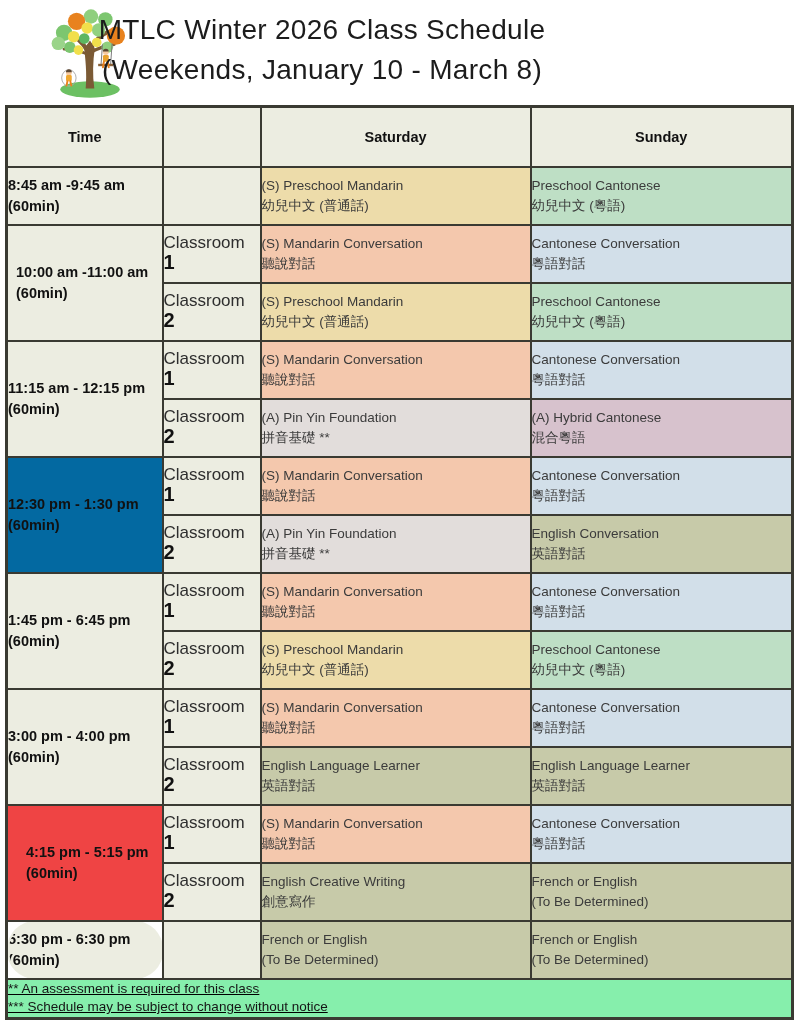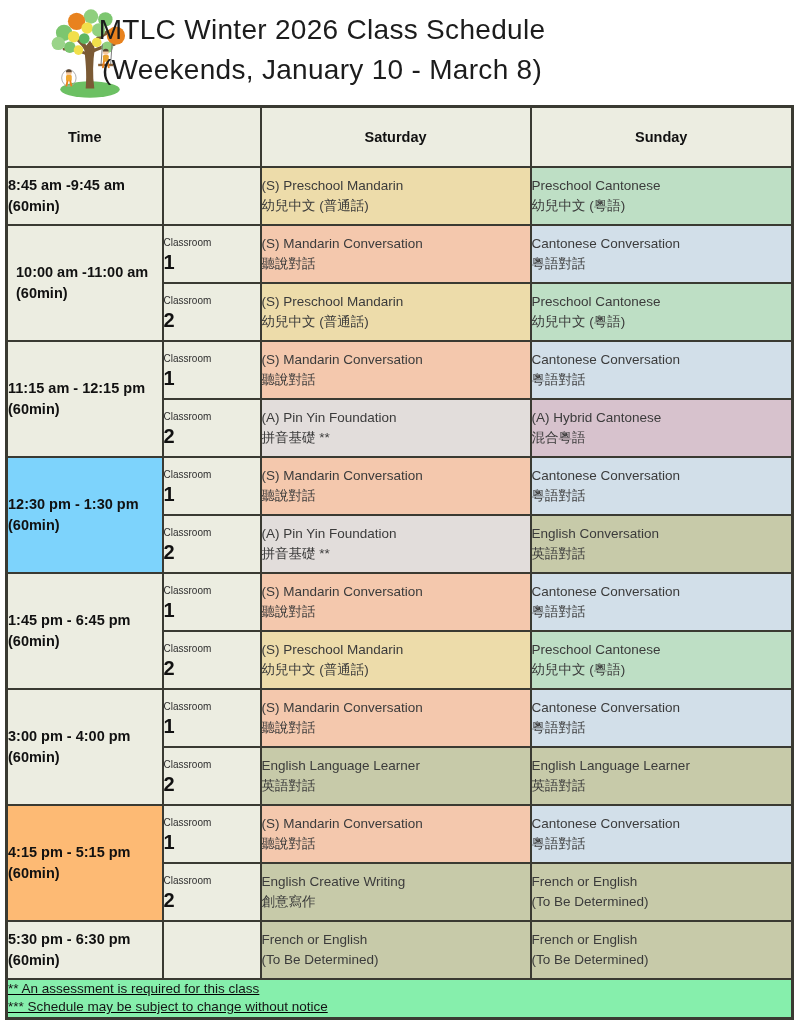--- a/index.html
+++ b/index.html
@@ -44,21 +44,21 @@
 
   tr.hdr    { height: 60px; }
   tr.datarow{ height: 58px; }
   tr.foot   { height: 40px; }
 
   th.head { font-size: 14.5px; font-weight: bold; color: #111; }
 
   td.time { font-size: 14.5px; font-weight: bold; color: #111; line-height: 21px; }
 
   td.room { line-height: 1; }
-  td.room .room-word { font-size: 10px; color: #2e2e2e; line-height: 17px; }
+  td.room .room-word { font-size: 17px; color: #2e2e2e; line-height: 17px; }
   td.room .room-num  { font-size: 20px; font-weight: bold; color: #111; line-height: 22px; }
 
   td.cls  { color: #3b3b3b; }
   td.cls .l1 { font-size: 13.5px; line-height: 20px; }
   td.cls .l2 { font-size: 13.5px; line-height: 20px; }
 
   td.footnotes { background: #86efac; text-decoration: underline; }
   td.footnotes div { font-size: 13.5px; color: #151515; line-height: 18px; }
 </style>
 </head>
@@ -207,21 +207,21 @@
         <div class="l1">(A) Pin Yin Foundation</div>
         <div class="l2">拼音基礎 **</div>
       </td>
       <td class="cls" style="background-color: rgb(215, 194, 205);">
         <div class="l1">(A) Hybrid Cantonese</div>
         <div class="l2">混合粵語</div>
       </td>
     </tr>
 
     <tr class="datarow">
-      <td class="time" rowspan="2" style="background-color: #7dd3fc;">
+      <td class="time" rowspan="2" style="background-color: #0369a1;">
         <div>12:30 pm - 1:30 pm</div>
         <div>(60min)</div>
       </td>
       <td class="room" style="background-color: rgb(236, 237, 225);">
         <div class="room-word">Classroom</div>
         <div class="room-num">1</div>
       </td>
       <td class="cls" style="background-color: rgb(244, 200, 173);">
         <div class="l1">(S) Mandarin Conversation</div>
         <div class="l2">聽說對話</div>
@@ -306,21 +306,21 @@
         <div class="l1">English Language Learner</div>
         <div class="l2">英語對話</div>
       </td>
       <td class="cls" style="background-color: rgb(199, 202, 169);">
         <div class="l1">English Language Learner</div>
         <div class="l2">英語對話</div>
       </td>
     </tr>
 
     <tr class="datarow">
-      <td class="time" rowspan="2" style="background-color: #fdba74;">
+      <td class="time" rowspan="2" style="background-color: #ef4444; padding-left: 18px;">
         <div>4:15 pm - 5:15 pm</div>
         <div>(60min)</div>
       </td>
       <td class="room" style="background-color: rgb(236, 237, 225);">
         <div class="room-word">Classroom</div>
         <div class="room-num">1</div>
       </td>
       <td class="cls" style="background-color: rgb(244, 200, 173);">
         <div class="l1">(S) Mandarin Conversation</div>
         <div class="l2">聽說對話</div>
@@ -339,21 +339,21 @@
         <div class="l1">English Creative Writing</div>
         <div class="l2">創意寫作</div>
       </td>
       <td class="cls" style="background-color: rgb(199, 202, 169);">
         <div class="l1">French or English</div>
         <div class="l2">(To Be Determined)</div>
       </td>
     </tr>
 
     <tr class="datarow">
-      <td class="time" style="background-color: rgb(236, 237, 225);">
+      <td class="time" style="background-color: rgb(236, 237, 225); border-radius: 28px;">
         <div>5:30 pm - 6:30 pm</div>
         <div>(60min)</div>
       </td>
       <td class="room" style="background-color: rgb(236, 237, 225);"></td>
       <td class="cls" style="background-color: rgb(199, 202, 169);">
         <div class="l1">French or English</div>
         <div class="l2">(To Be Determined)</div>
       </td>
       <td class="cls" style="background-color: rgb(199, 202, 169);">
         <div class="l1">French or English</div>

